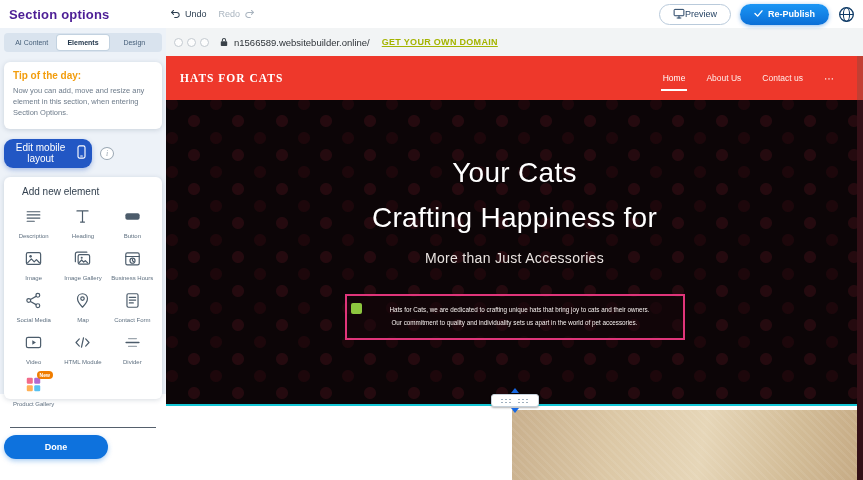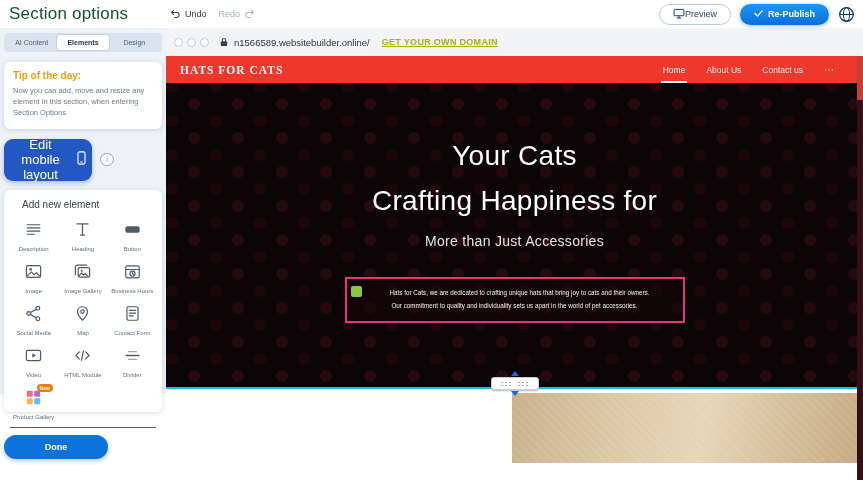--- a/index.html
+++ b/index.html
@@ -1,21 +1,21 @@
 <!DOCTYPE html>
 <html><head>
 <meta charset="utf-8">
 <style>
   html,body{margin:0;padding:0;background:#fff;}
   .app{position:relative;width:863px;height:480px;overflow:hidden;background:#fff;
        font-family:"Liberation Sans",sans-serif;-webkit-font-smoothing:antialiased;}
 
   
   .topbar{position:absolute;top:0;left:0;right:0;height:28px;background:#fff;display:flex;align-items:center;z-index:6;}
-  .page-title{font-size:17px;font-weight:normal;color:#14532d;margin-left:9px;letter-spacing:.2px;}
+  .page-title{font-size:13px;font-weight:bold;color:#4c1d95;margin-left:9px;letter-spacing:.2px;}
   .undo-redo{position:absolute;left:170px;top:0;height:28px;display:flex;align-items:center;gap:12px;}
   .tb-btn{background:none;border:none;padding:0;display:flex;align-items:center;gap:4px;font-size:9px;
           color:#2c3e50;cursor:pointer;font-family:inherit;}
   .tb-btn svg{display:block;}
   .tb-btn.disabled{color:#a9b4bf;}
   .topbar-right{position:absolute;right:8px;top:0;height:28px;display:flex;align-items:center;gap:9px;}
   .preview-btn{height:21px;padding:0 13px;border:1px solid #b9cadb;border-radius:11px;background:#fff;
                color:#1d3c5e;font-size:9px;display:flex;align-items:center;cursor:pointer;font-family:inherit;}
   .republish-btn{height:21px;padding:0 14px;border:none;border-radius:11px;
                  background:linear-gradient(180deg,#1b96f5,#0b6fd7);color:#fff;font-size:9px;font-weight:bold;
@@ -27,21 +27,21 @@
            background:linear-gradient(180deg,#edf2f8 0,#edf2f8 366px,#ffffff 366px);
            display:flex;flex-direction:column;padding:4px 0 18px 0;z-index:5;}
   .tabs{margin:1px 4px 0 4px;background:#d9e3ee;border-radius:4px;display:flex;padding:2px;}
   .tab{flex:1;font-size:7px;color:#47607a;text-align:center;padding:4px 0;border:none;background:transparent;
        border-radius:3px;cursor:pointer;font-family:inherit;}
   .tab.active{background:#fff;color:#22364b;font-weight:bold;box-shadow:0 0 0 1px #c3d2e0;}
   .tip-card{margin:10px 4px 0;background:#fff;border-radius:6px;box-shadow:0 1px 5px rgba(40,60,90,.18);padding:8px 9px 10px;}
   .tip-title{color:#f29d0d;font-size:10px;font-weight:bold;}
   .tip-body{margin-top:5px;font-size:7.5px;color:#6d7b8a;line-height:1.45;}
   .mobile-row{margin:10px 4px 0;display:flex;align-items:center;gap:8px;}
-  .edit-mobile-btn{width:88px;height:42px;border:none;border-radius:9px;background:#2257c4;color:#fff;font-size:13px;
+  .edit-mobile-btn{width:88px;height:29px;border:none;border-radius:9px;background:#2257c4;color:#fff;font-size:10px;
                    display:flex;align-items:center;justify-content:center;gap:6px;cursor:pointer;
                    box-shadow:0 2px 5px rgba(34,87,196,.35);font-family:inherit;}
   .info-btn{width:13px;height:13px;border-radius:50%;border:1px solid #9aa7b3;color:#9aa7b3;font-size:8px;
             background:#fff;display:flex;align-items:center;justify-content:center;cursor:pointer;
             font-family:"Liberation Serif",serif;font-style:italic;}
   .add-panel{margin:9px 4px 0;background:#fff;border-radius:6px;box-shadow:0 1px 5px rgba(40,60,90,.18);
              padding:9px 5px 8px;height:222px;box-sizing:border-box;}
   .add-title{font-size:10px;color:#33414f;margin-left:13px;}
   .grid{margin-top:10px;display:grid;grid-template-columns:repeat(3,1fr);row-gap:9px;}
   .cell{display:flex;flex-direction:column;align-items:center;gap:3px;cursor:pointer;position:relative;}
@@ -55,21 +55,21 @@
 
   
   .main{position:absolute;top:28px;left:166px;right:0;bottom:0;}
   .browser-bar{height:28px;background:#f2f4f5;display:flex;align-items:center;padding:0 8px;gap:6px;box-sizing:border-box;}
   .win-dots{display:flex;gap:4px;}
   .win-dot{width:7px;height:7px;border-radius:50%;border:1px solid #c3cad0;background:#fdfdfd;}
   .lock-wrap{margin-left:5px;display:flex;align-items:center;}
   .url{font-size:9.5px;color:#2e3338;}
   .domain-cta{font-size:9px;font-weight:bold;color:#a4b400;margin-left:6px;letter-spacing:.3px;cursor:pointer;text-decoration:underline;}
 
-  .site-header{height:27px;background:#ee382b;display:flex;align-items:center;padding:0 28px 0 14px;box-sizing:border-box;}
+  .site-header{height:44px;background:#ee382b;display:flex;align-items:center;padding:0 28px 0 14px;box-sizing:border-box;}
   .logo{color:#fff;font-family:"Liberation Serif",serif;font-weight:bold;font-size:11.5px;letter-spacing:1px;cursor:pointer;}
   .nav{margin-left:auto;display:flex;align-items:center;gap:21px;}
   .nav-item{color:#ffece9;font-size:8.5px;position:relative;cursor:pointer;}
   .nav-item.active{color:#fff;}
   .nav-item.active::after{content:"";position:absolute;left:-2px;right:-2px;bottom:-8px;height:2px;background:#fff;}
   .nav-more{color:#fff;font-size:10px;letter-spacing:1px;cursor:pointer;}
 
   .hero{height:306px;position:relative;box-sizing:border-box;border-bottom:2px solid #14c6d4;
         background-color:#0c0507;
         background-image:radial-gradient(circle,#250a0f 0 5.5px,transparent 6.5px),

